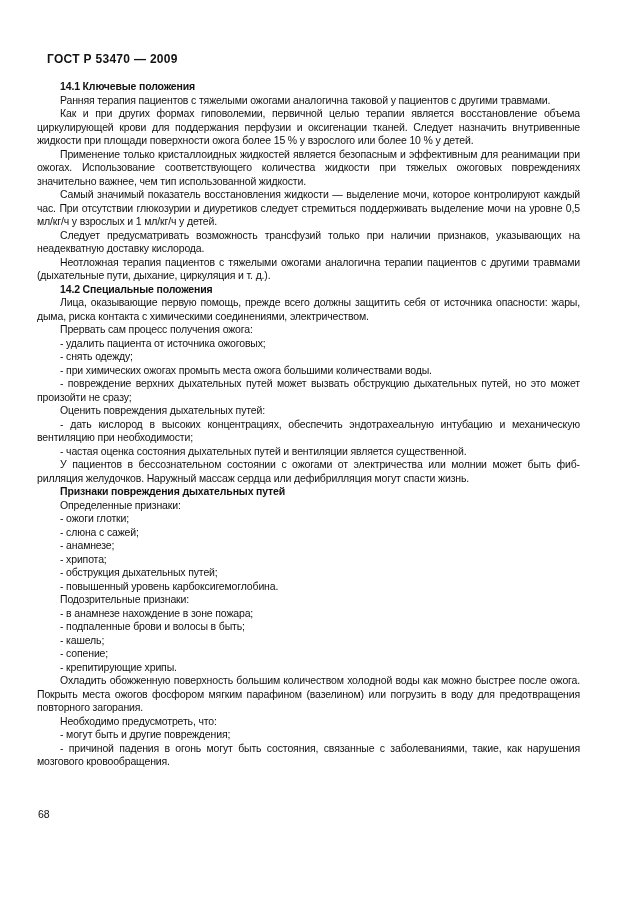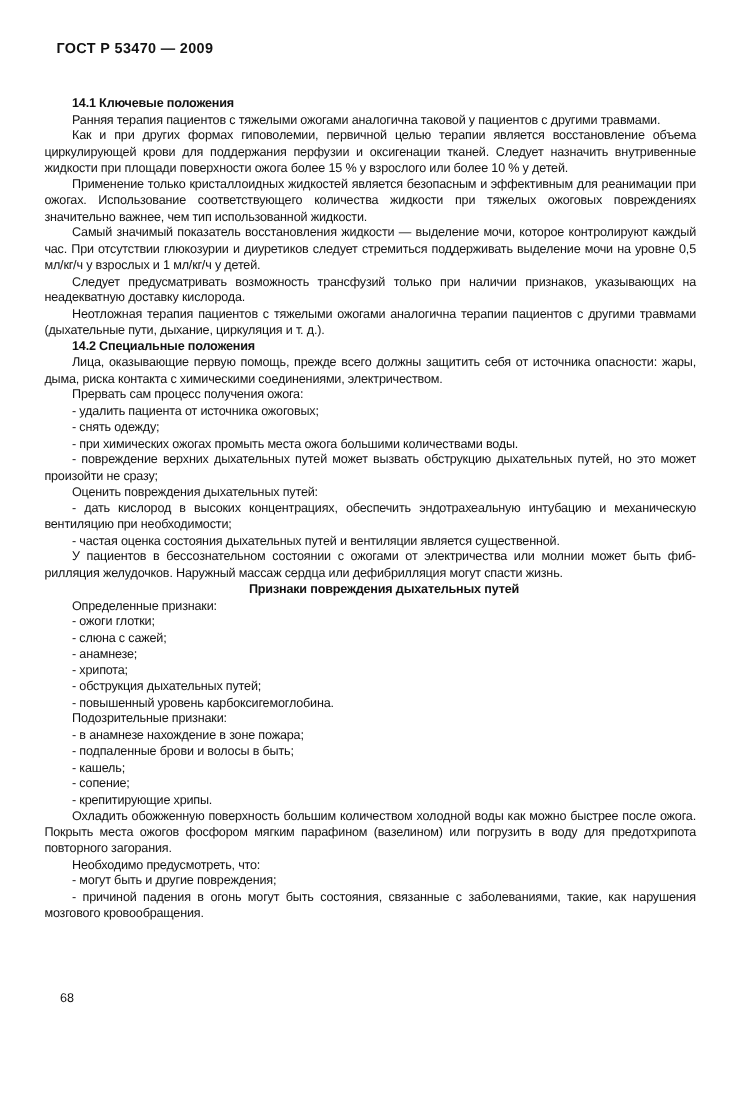--- a/index.html
+++ b/index.html
@@ -6,21 +6,21 @@
   html, body { background: #ffffff; }
   body {
     width: 630px; height: 913px;
     position: relative;
     font-family: "Liberation Sans", sans-serif;
     color: #111111;
     overflow: hidden;
   }
   .doc-header {
     position: absolute;
-    top: 33px; left: 47px;
+    top: 52px; left: 47px;
     font-size: 12px;
     font-weight: bold;
     letter-spacing: 0.3px;
     white-space: nowrap;
   }
   .content {
     position: absolute;
     top: 80px; left: 37px;
     width: 543px;
     font-size: 10.5px;
@@ -40,26 +40,25 @@
     line-height: 13.5px;
     font-weight: bold;
     text-indent: 23px;
   }
   .para {
     text-align: justify;
     text-indent: 23px;
     hyphens: manual;
     -webkit-hyphens: manual;
   }
-  .para.bold { font-weight: bold; text-align: center; }
+  .para.bold { font-weight: bold; text-align: left; }
   .page-number {
     position: absolute;
-    left: 38px; top: 826px;
+    left: 38px; top: 808px;
     font-size: 10.5px;
-    margin-left: 12px;
   }
 </style>
 </head>
 <body>
 
 <div class="doc-header">ГОСТ Р 53470 — 2009</div>
 
 <div class="content">
 
   <div>
@@ -94,21 +93,21 @@
         <p class="para">- анамнезе;</p>
         <p class="para">- хрипота;</p>
         <p class="para">- обструкция дыхательных путей;</p>
         <p class="para">- повышенный уровень карбоксигемоглобина.</p>
         <p class="para">Подозрительные признаки:</p>
         <p class="para">- в анамнезе нахождение в зоне пожара;</p>
         <p class="para">- подпаленные брови и волосы в быть;</p>
         <p class="para">- кашель;</p>
         <p class="para">- сопение;</p>
         <p class="para">- крепитирующие хрипы.</p>
-        <p class="para">Охладить обожженную поверхность большим количеством холодной воды как можно быстрее после ожога. Покрыть места ожогов фосфором мягким парафином (вазелином) или погрузить в воду для предот­хрипота повторного загорания.</p>
+        <p class="para">Охладить обожженную поверхность большим количеством холодной воды как можно быстрее после ожога. Покрыть места ожогов фосфором мягким парафином (вазелином) или погрузить в воду для предот­вращения повторного загорания.</p>
         <p class="para">Необходимо предусмотреть, что:</p>
         <p class="para">- могут быть и другие повреждения;</p>
         <p class="para">- причиной падения в огонь могут быть состояния, связанные с заболеваниями, такие, как нарушения мозгового кровообращения.</p>
       </div>
   </div>
 </div>
 
 <div class="page-number">68</div>
 
 </body></html>

